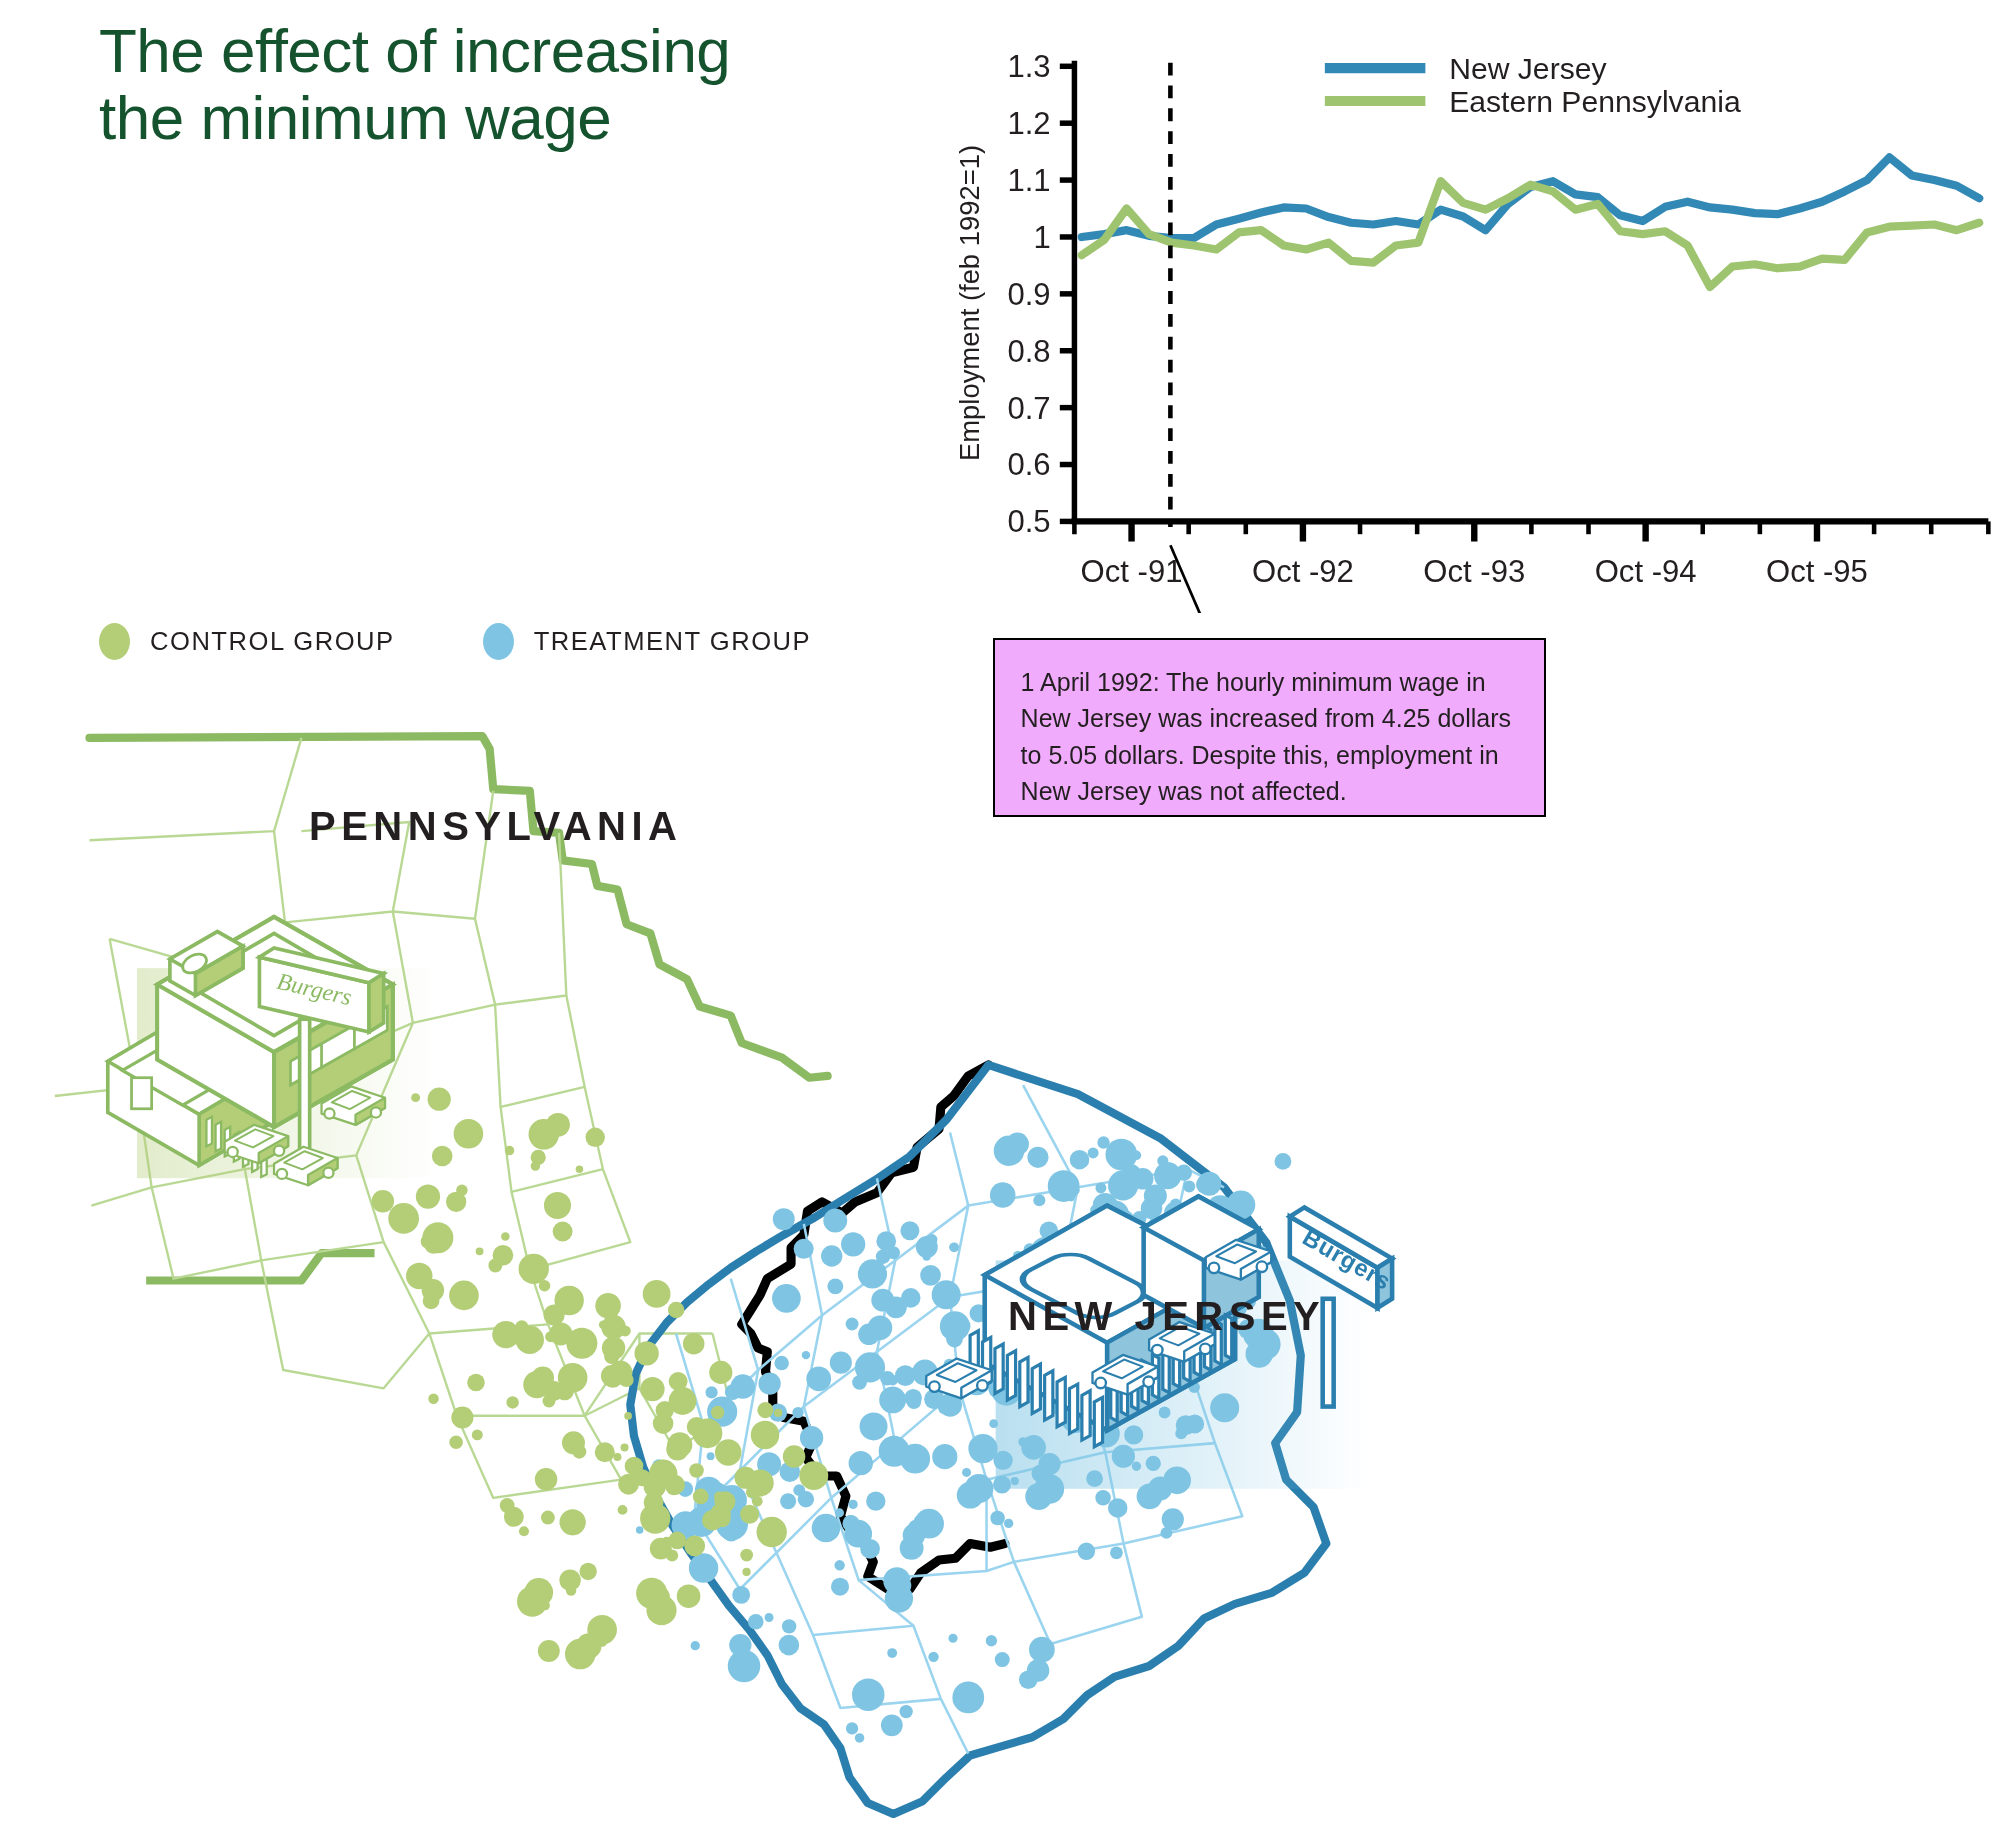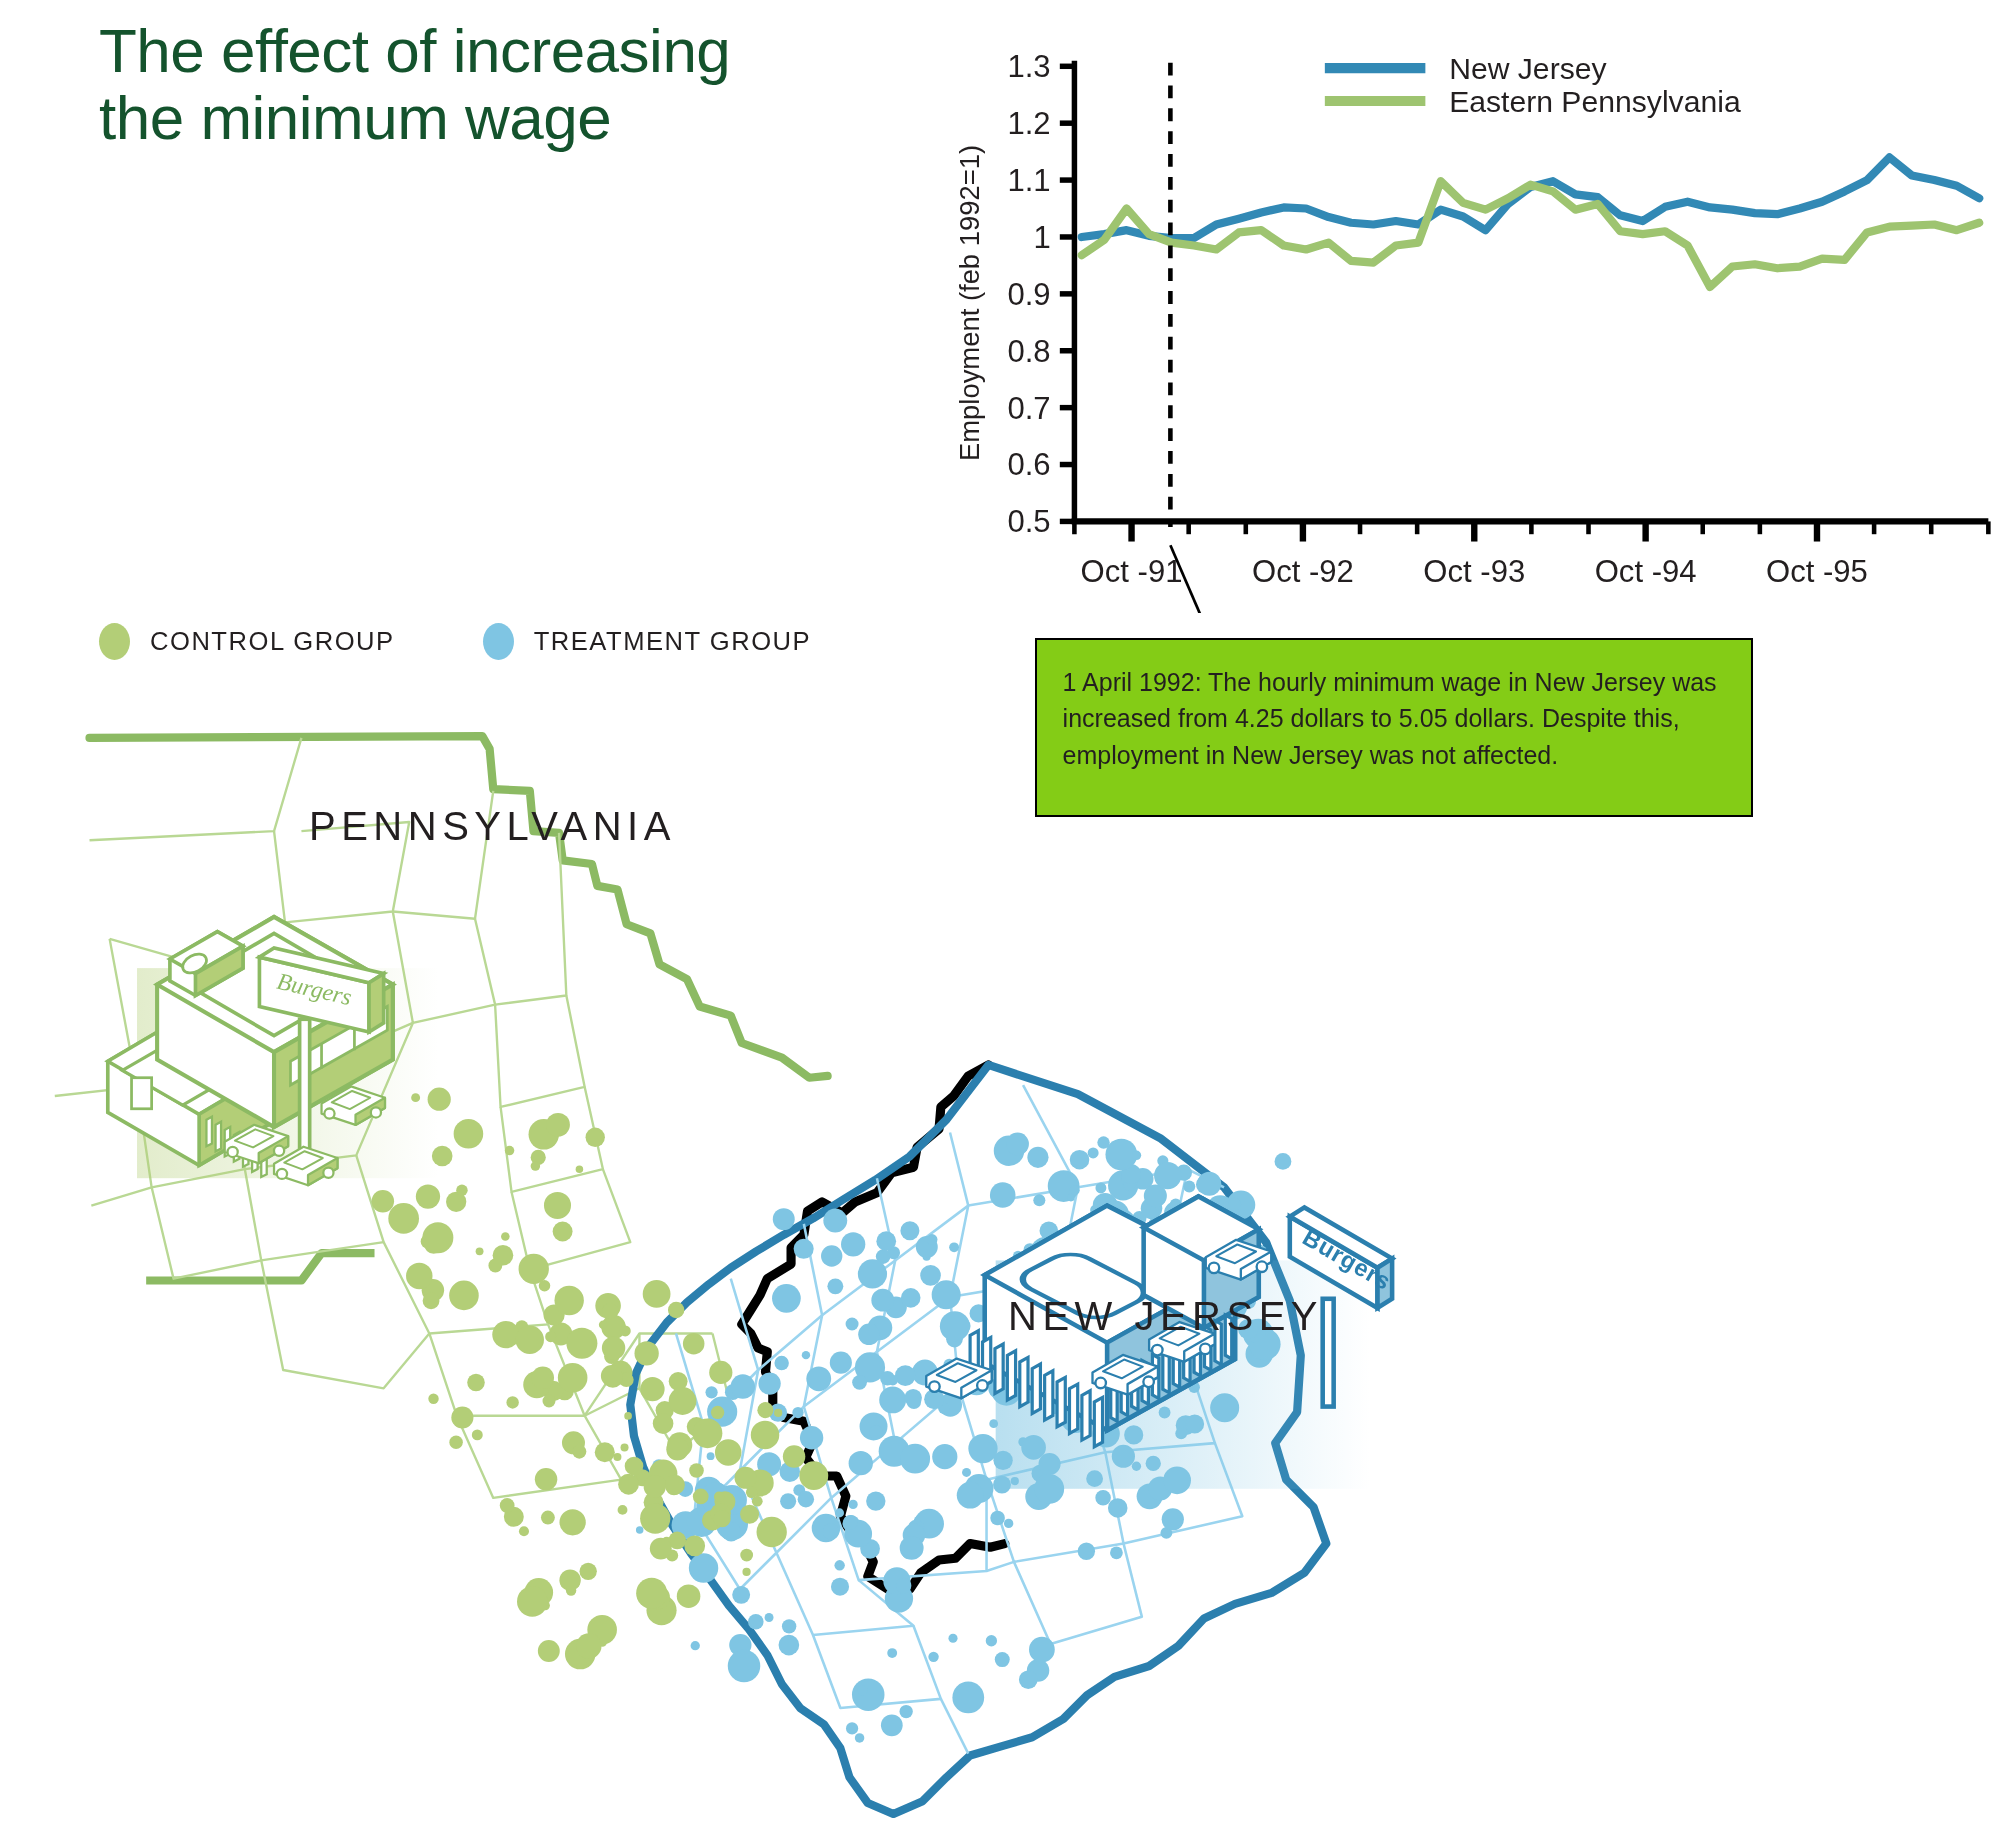--- a/index.html
+++ b/index.html
@@ -36,33 +36,33 @@
   .grp-label {
     font-size:25.6px; letter-spacing:1.5px; color:#231f20; white-space:nowrap;
   }
 
   
   #chart { position:absolute; left:941px; top:46px; width:1051px; height:567px; }
   #chart svg { display:block; }
 
   
   #callout {
-    position:absolute; left:1035px; top:638px; width:718px; height:179px;
-    border:2.7px solid #000; background:#84cc16;
+    position:absolute; left:993px; top:638px; width:553px; height:179px;
+    border:2.7px solid #000; background:#f0abfc;
   }
   #callout-text {
     font-size:25px; line-height:1.45; padding:24px 24px 0 25.6px; color:#231f20;
   }
 
   
   #map { position:absolute; left:0px; top:694px; width:1425px; height:1131px; }
   #map svg { display:block; }
 
   .state-label {
-    position:absolute; font-size:40px; font-weight:400; letter-spacing:5.5px;
+    position:absolute; font-size:40px; font-weight:700; letter-spacing:5.5px;
     color:#231f20; white-space:nowrap;
   }
   #label-pa { left:309px; top:804px; }
   #label-nj { left:1008px; top:1294px; }
 </style>
 </head>
 <body>
 
 <div id="headline">The effect of increasing<br>the minimum wage</div>
 

